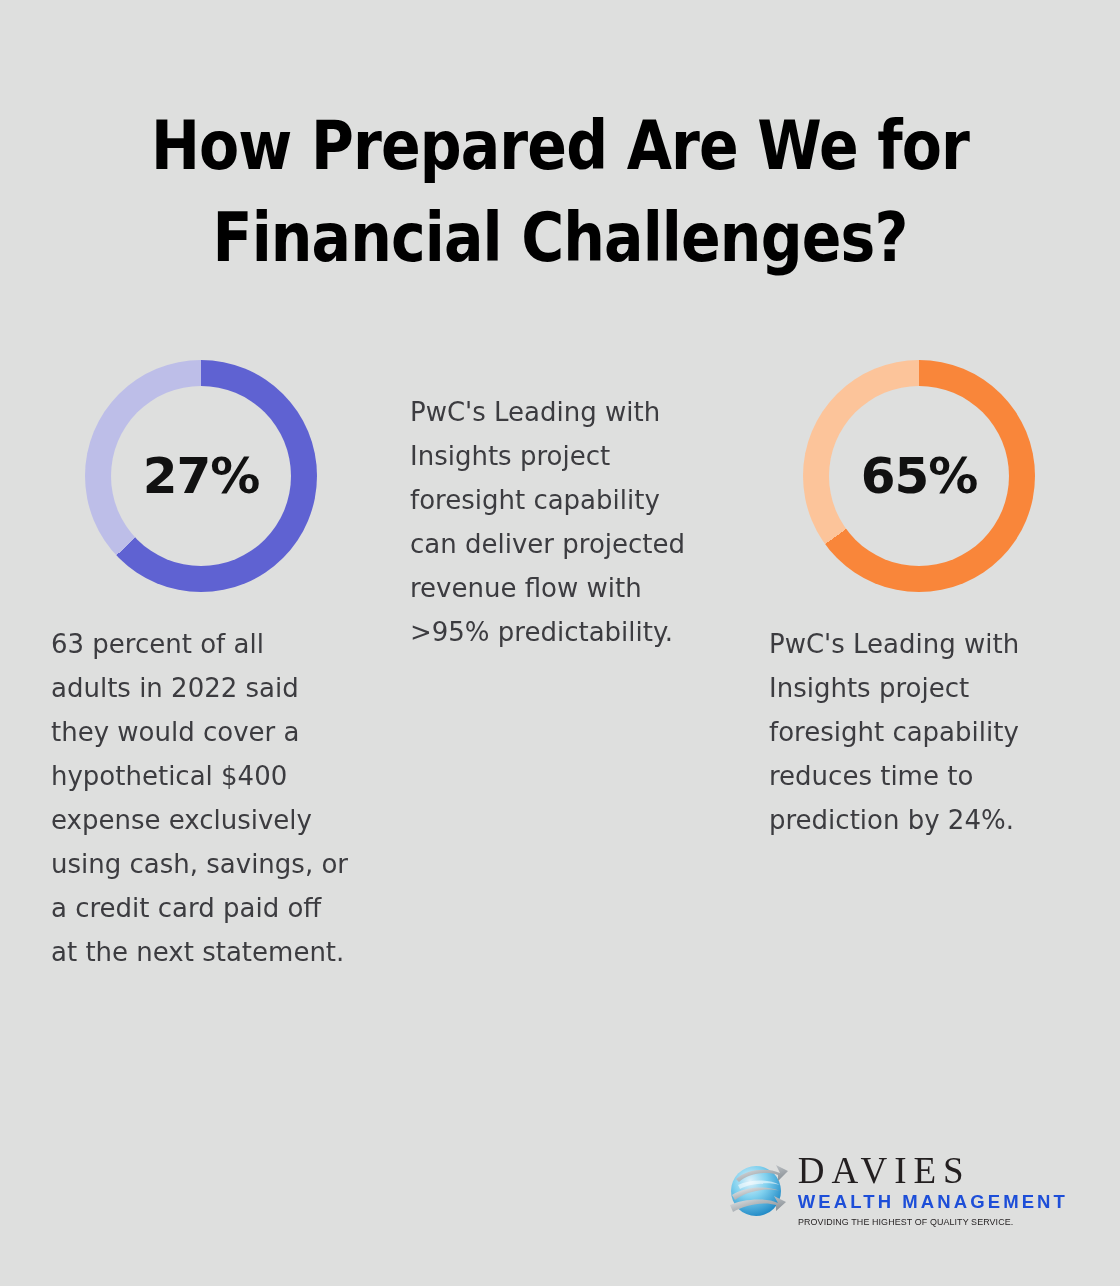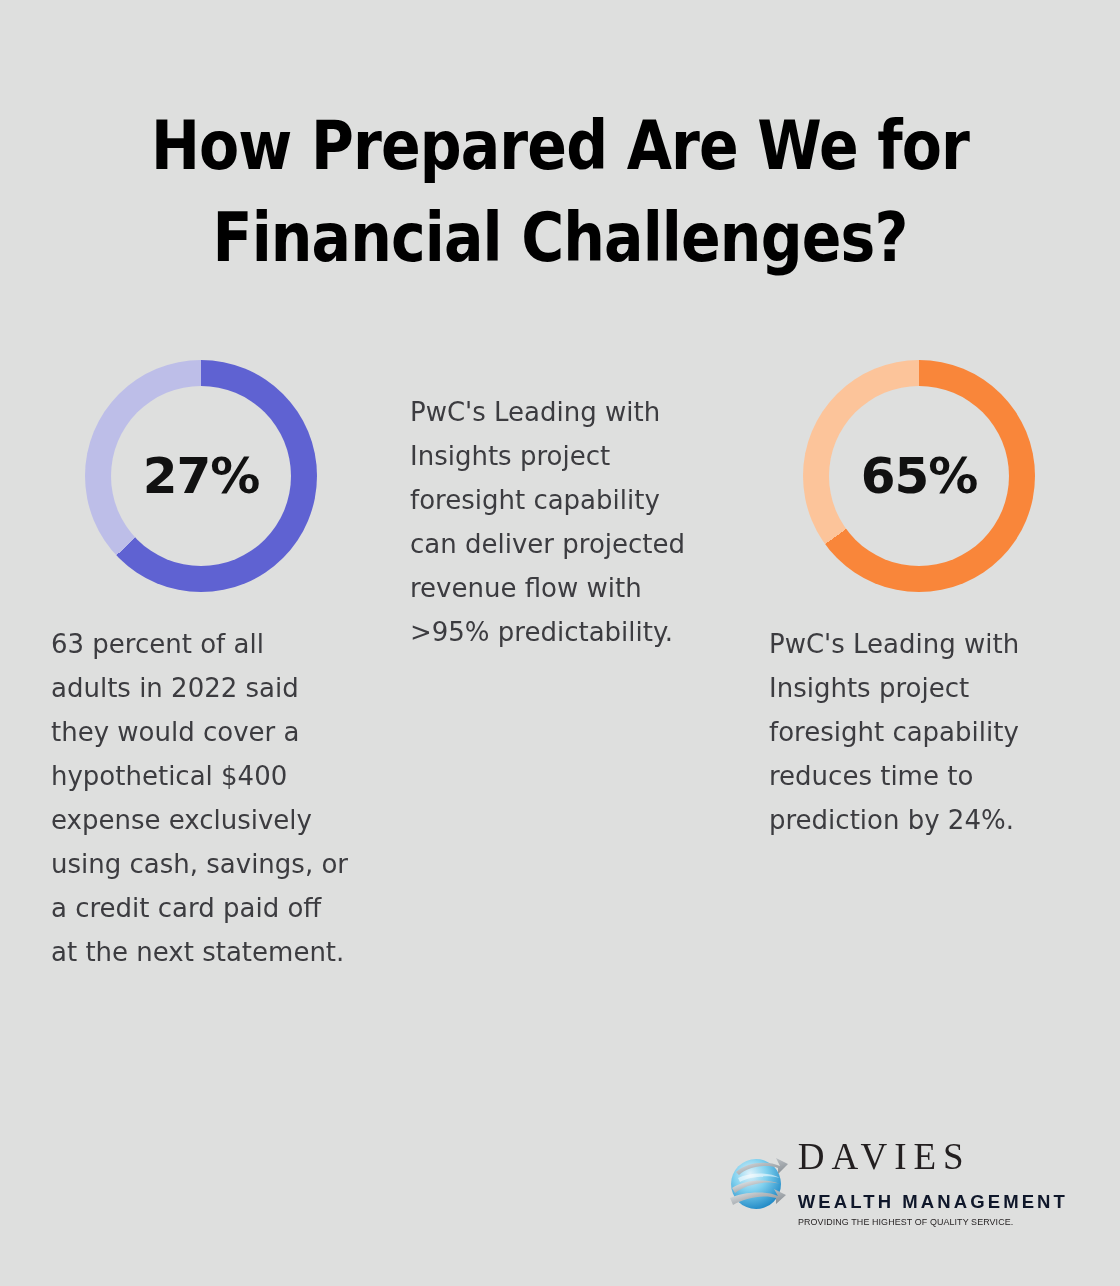--- a/index.html
+++ b/index.html
@@ -124,23 +124,23 @@
     font-size: 37px;
     letter-spacing: 7px;
     color: #231f20;
     line-height: 38px;
   }
   .logo-sub {
     font-family: "Liberation Sans", sans-serif;
     font-weight: bold;
     font-size: 18.5px;
     letter-spacing: 3.1px;
-    color: #0f172a;
+    color: #1d4ed8;
     line-height: 22px;
-    margin-top: 15px;
+    margin-top: 1px;
   }
   .logo-tag {
     font-family: "Liberation Sans", sans-serif;
     font-size: 9.6px;
     letter-spacing: 0.1px;
     color: #231f20;
     line-height: 13px;
     transform: scaleX(0.93);
     transform-origin: left center;
     white-space: nowrap;

